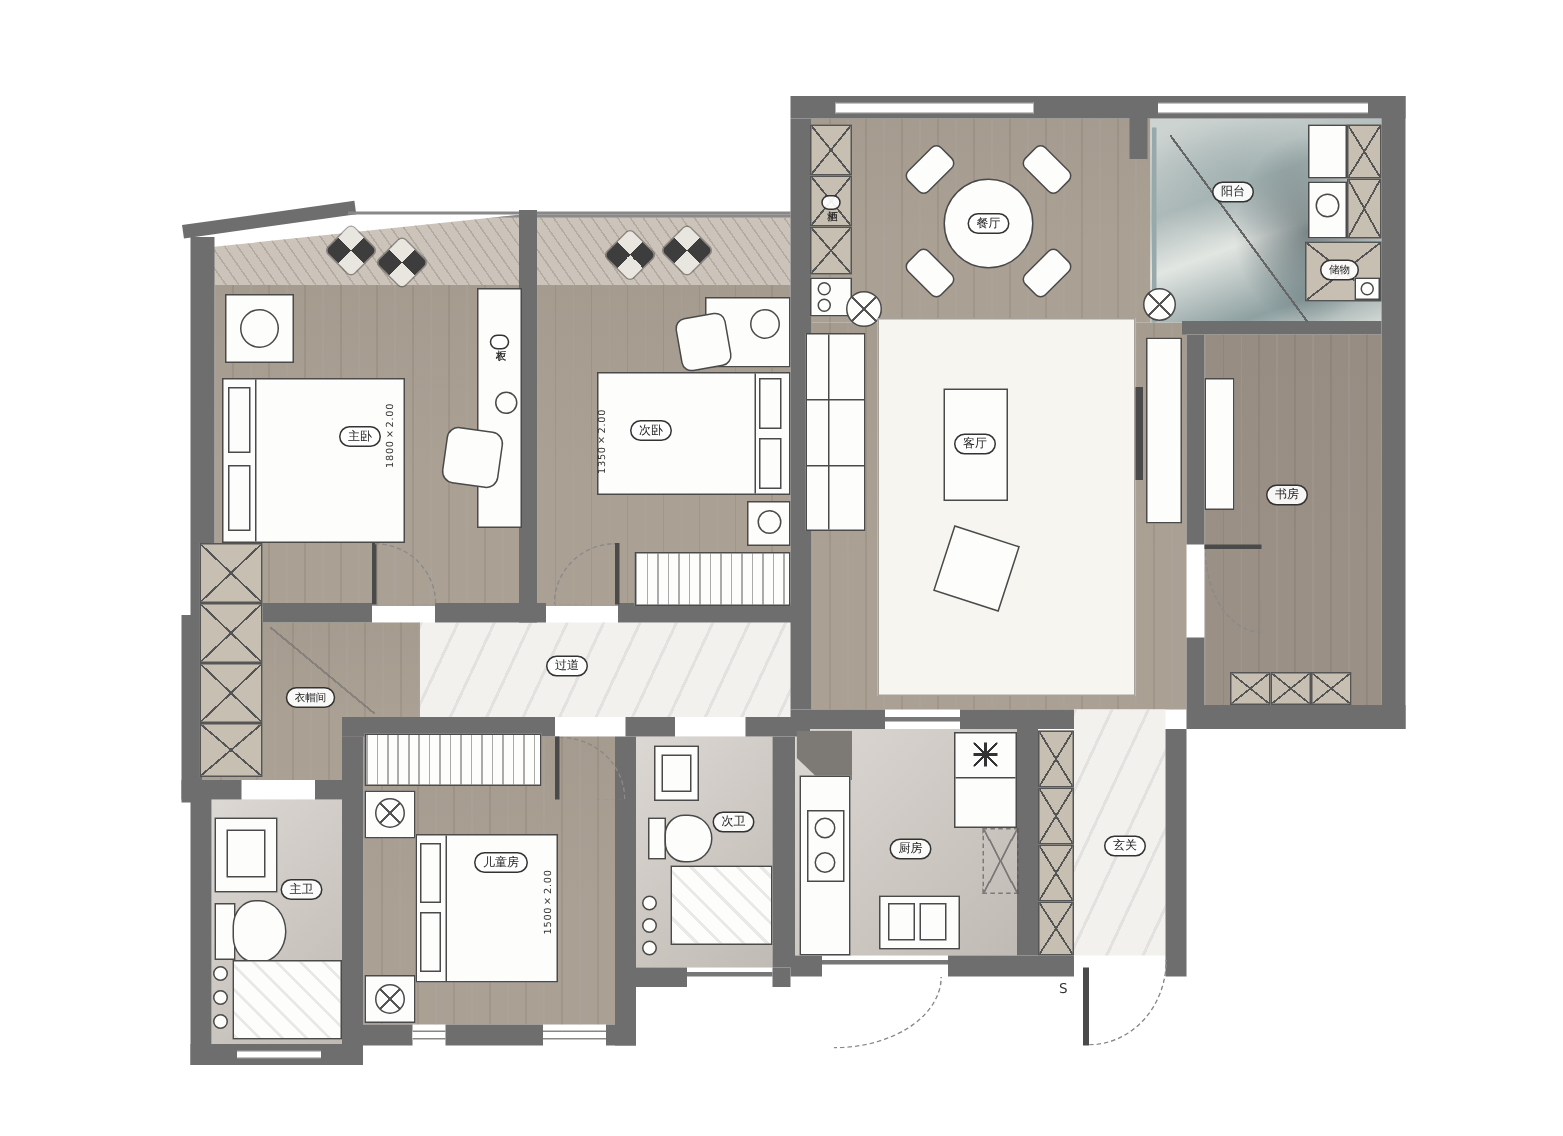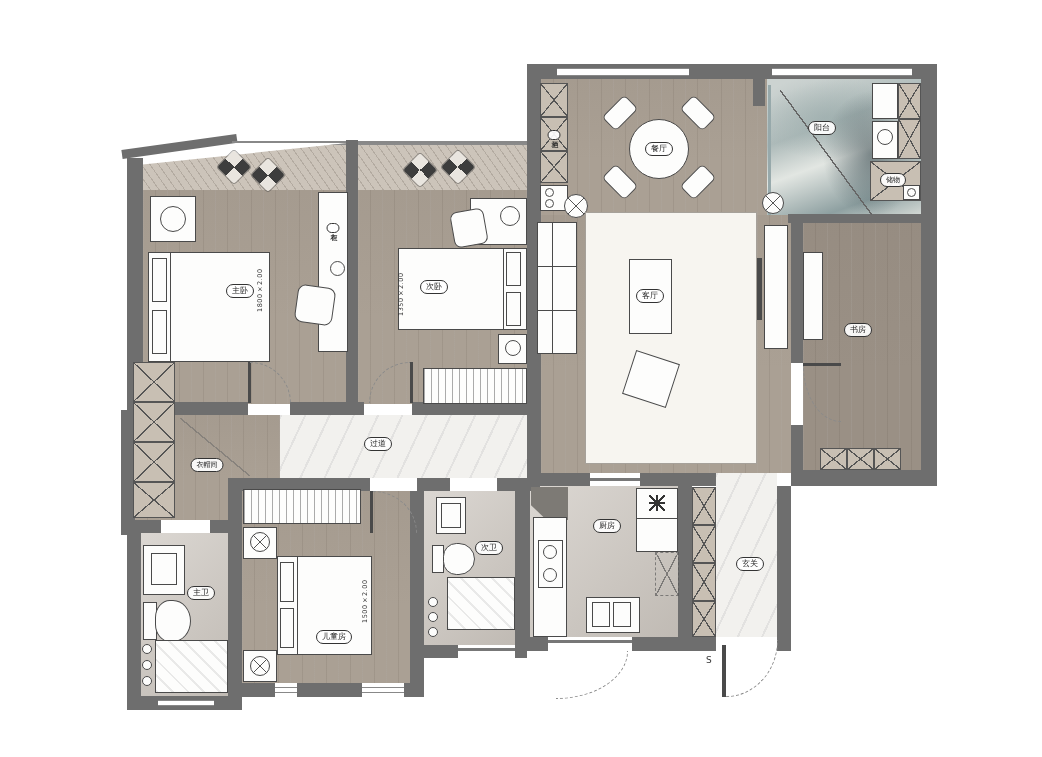--- a/index.html
+++ b/index.html
@@ -215,21 +215,21 @@
   <div class="diag" style="left:180px;top:418px;width:70px;height:58px;opacity:.5"></div>
 
   <div class="furn stripesV" style="left:243px;top:489px;width:118px;height:35px"></div>
   <div class="furn" style="left:243px;top:527px;width:34px;height:32px"></div>
   <div class="circ x" style="left:250px;top:532px;width:20px;height:20px"></div>
   <div class="furn" style="left:277px;top:556px;width:95px;height:99px"></div>
   <div class="furn" style="left:280px;top:562px;width:14px;height:40px"></div>
   <div class="furn" style="left:280px;top:608px;width:14px;height:40px"></div>
   <div class="line" style="left:297px;top:557px;width:1px;height:97px"></div>
   <div class="dim" style="left:361px;top:563px;height:60px">1500×2.00</div>
-  <div class="lbl" style="left:334px;top:637px">儿童房</div>
+  <div class="lbl" style="left:334px;top:575px">儿童房</div>
   <div class="furn" style="left:243px;top:650px;width:34px;height:32px"></div>
   <div class="circ x" style="left:250px;top:656px;width:20px;height:20px"></div>
   <div class="line" style="left:370px;top:491px;width:3px;height:42px"></div>
   <div class="arc tr" style="left:373px;top:491px;width:44px;height:42px"></div>
 
   <div class="furn" style="left:143px;top:545px;width:42px;height:50px"></div>
   <div class="furn" style="left:151px;top:553px;width:26px;height:32px"></div>
   <div class="line" style="left:161px;top:520px;width:3px;height:40px;opacity:0"></div>
   <div class="furn" style="left:143px;top:602px;width:14px;height:38px"></div>
   <div class="circ" style="left:155px;top:600px;width:36px;height:42px;border-radius:50% 60% 60% 50%"></div>
@@ -250,21 +250,21 @@
   <div class="circ" style="left:428px;top:627px;width:10px;height:10px"></div>
 
   <div class="wall" style="left:531px;top:487px;width:37px;height:33px;background:#7d7a75;clip-path:polygon(0 0,100% 0,100% 100%,42% 100%,0 55%)"></div>
   <div class="furn" style="left:533px;top:517px;width:34px;height:120px"></div>
   <div class="furn" style="left:538px;top:540px;width:25px;height:48px"></div>
   <div class="circ" style="left:543px;top:545px;width:14px;height:14px"></div>
   <div class="circ" style="left:543px;top:568px;width:14px;height:14px"></div>
   <div class="furn" style="left:636px;top:488px;width:42px;height:64px"></div>
   <div class="line" style="left:637px;top:518px;width:40px;height:1px"></div>
   <div class="snow" style="left:649px;top:495px;width:16px;height:16px"></div>
-  <div class="lbl" style="left:607px;top:526px">厨房</div>
+  <div class="lbl" style="left:607px;top:566px">厨房</div>
   <div class="xbox ghost" style="left:655px;top:552px;width:24px;height:44px"></div>
   <div class="furn" style="left:586px;top:597px;width:54px;height:36px"></div>
   <div class="furn" style="left:592px;top:602px;width:18px;height:25px"></div>
   <div class="furn" style="left:613px;top:602px;width:18px;height:25px"></div>
   <div class="arc br" style="left:556px;top:651px;width:72px;height:48px"></div>
 
   <div class="xbox" style="left:692px;top:487px;width:24px;height:38px"></div>
   <div class="xbox" style="left:692px;top:525px;width:24px;height:38px"></div>
   <div class="xbox" style="left:692px;top:563px;width:24px;height:38px"></div>
   <div class="xbox" style="left:692px;top:601px;width:24px;height:36px"></div>

